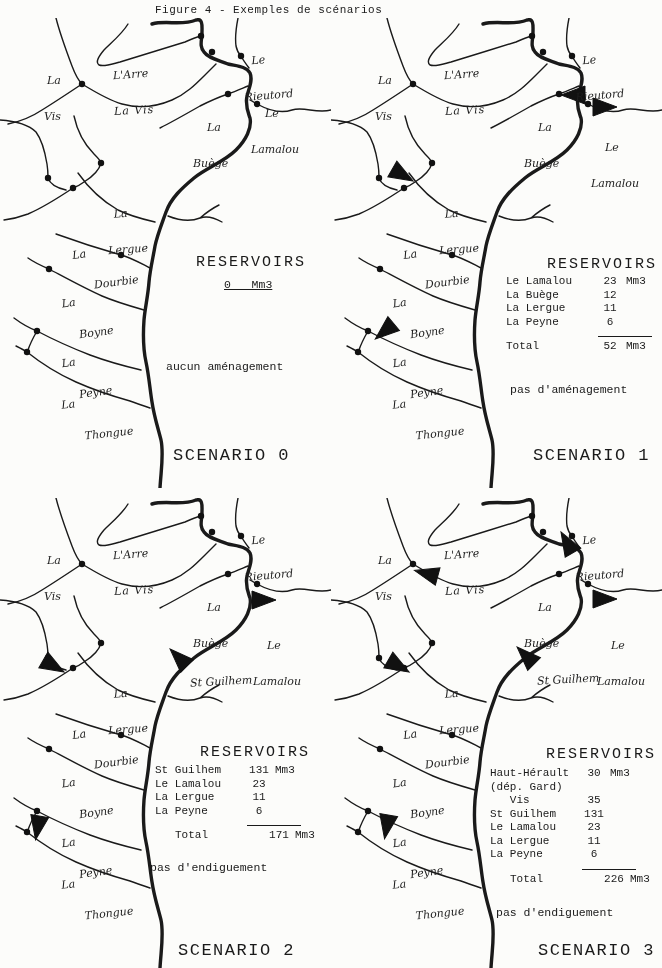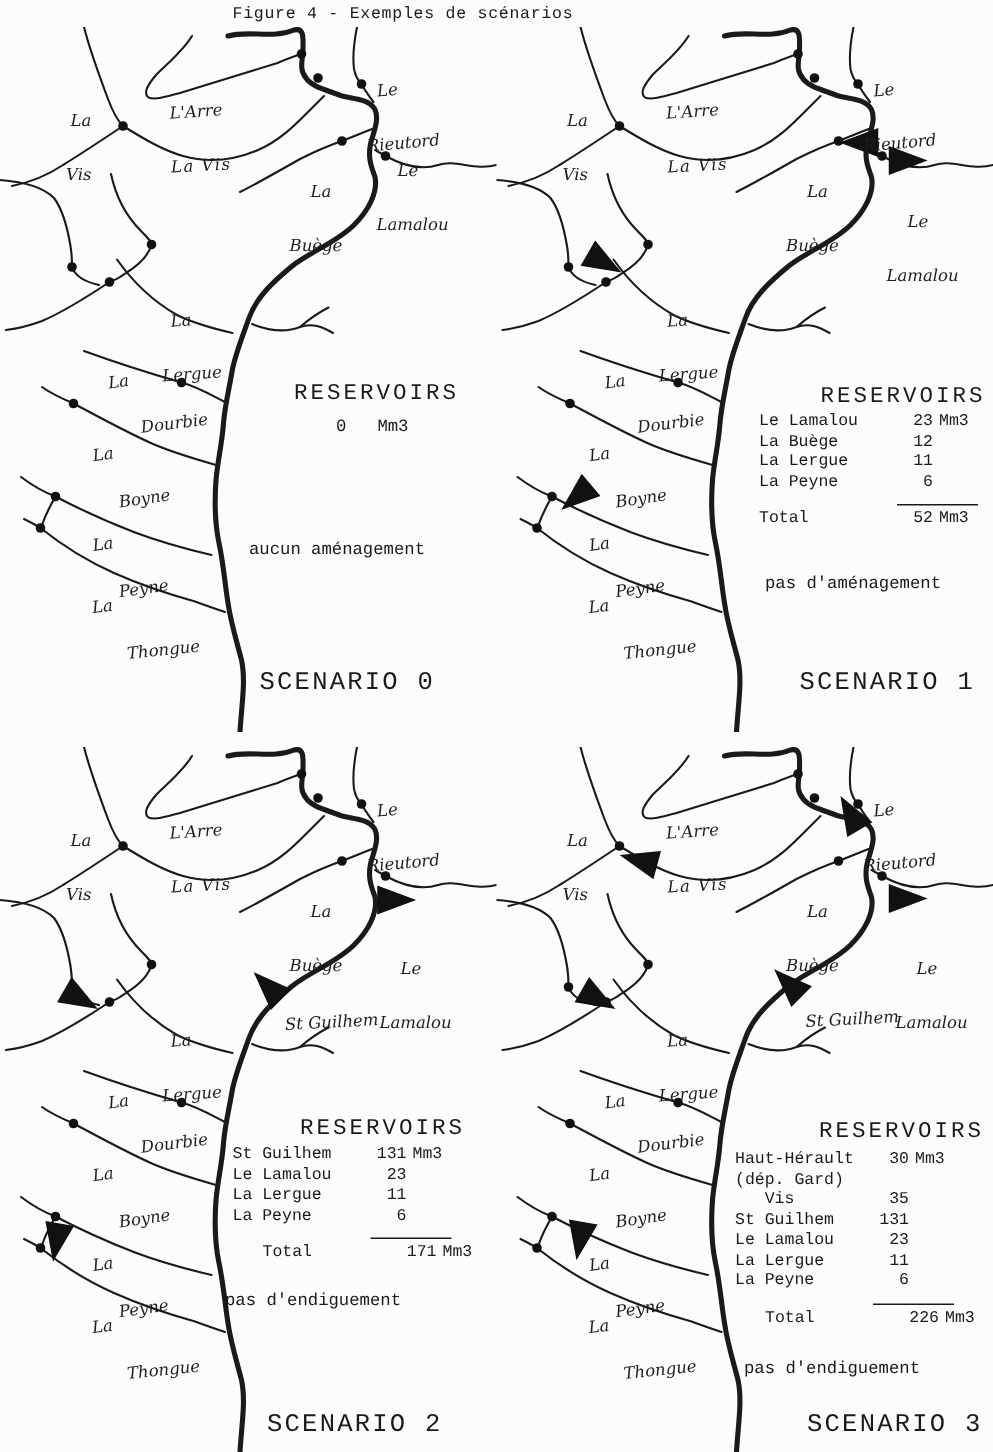--- a/index.html
+++ b/index.html
@@ -41,28 +41,28 @@
   .lbl-thongue{left:63px;top:354px;transform:rotate(-6deg);} .lbl-thongue .l2{margin-left:20px;margin-top:-3px;}
   .lbl-stguilhem{left:190px;top:154px;transform:rotate(-3deg);}
   .p3 .lbl-stguilhem{left:206px;top:152px;}
 
   .res-title{position:absolute;font-size:15px;letter-spacing:2px;white-space:pre;}
   .p0 .res-title{left:196px;top:236px;}
   .p1 .res-title{left:216px;top:238px;}
   .p2 .res-title{left:200px;top:246px;}
   .p3 .res-title{left:215px;top:248px;}
   .res-single{position:absolute;font-size:11.5px;white-space:pre;}
-  .p0 .res-single{left:224px;top:260px;}
+  .p0 .res-single{left:224px;top:260px;text-decoration:underline;}
   .res-list{position:absolute;font-size:11px;line-height:13.5px;width:160px;}
   .p1 .res-list{left:175px;top:257px;}
   .p2 .res-list{left:155px;top:266px;}
   .p3 .res-list{left:159px;top:269px;}
   .res-row{display:flex;gap:4px;white-space:pre;}
   .res-name{width:88px;}
-  .res-num{width:24px;text-align:right;}
+  .res-num{width:24px;text-align:center;}
   .res-rule{width:54px;height:0;border-top:1.6px solid #1a1a1a;margin:7px 0 3px 92px;}
   .res-total{margin-top:1px;}
   .p2 .res-total .res-name,.p3 .res-total .res-name{padding-left:20px;}
   .res-note{position:absolute;font-size:11.5px;white-space:pre;}
   .p0 .res-note{left:166px;top:342px;}
   .p1 .res-note{left:179px;top:365px;}
   .p2 .res-note{left:150px;top:363px;}
   .p3 .res-note{left:165px;top:408px;}
   .scenario-label{position:absolute;font-size:17px;letter-spacing:1.5px;white-space:pre;}
   .p0 .scenario-label{left:173px;top:428px;}

